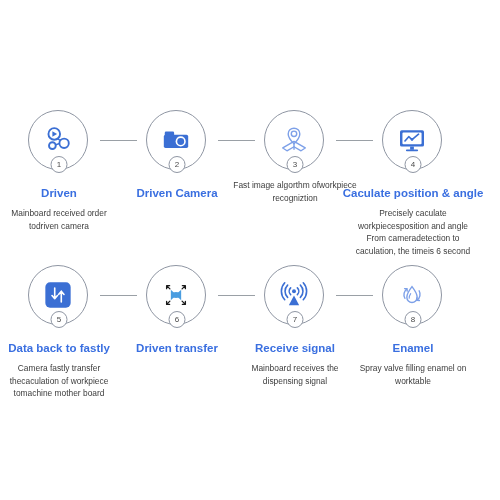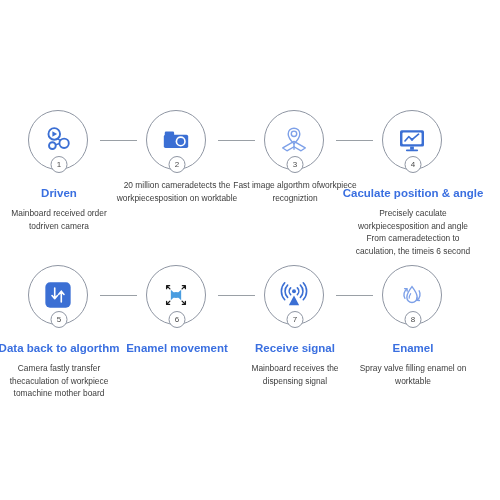--- a/index.html
+++ b/index.html
@@ -150,21 +150,21 @@
             <svg width="30" height="30" viewBox="0 0 32 32">
               <rect x="4" y="7" width="10" height="5" rx="1.4" fill="#3b6fd4"></rect>
               <rect x="3" y="10.5" width="26" height="14" rx="1.8" fill="#3b6fd4"></rect>
               <circle cx="21" cy="17.5" r="5.4" fill="#ffffff"></circle>
               <circle cx="21" cy="17.5" r="3.7" fill="#3b6fd4"></circle>
             </svg>
           </span>
         </div>
         <div class="badge">2</div>
       </div>
-      <div class="step-desc">20 million cameradetects the workpiecesposition on worktable</div>
+      <div class="step-title">Driven Camera</div>
     </div>
 
     <div class="step">
       <div class="connector"></div>
       <div class="circle-wrap">
         <div class="circle">
           <span>
             <svg width="30" height="30" viewBox="0 0 32 32">
               <path d="M16 3.4c-3.5 0-6.2 2.7-6.2 6.1 0 4.5 6.2 10.4 6.2 10.4s6.2-5.9 6.2-10.4c0-3.4-2.7-6.1-6.2-6.1z" fill="none" stroke="#7da0e8" stroke-width="1.5"></path>
               <circle cx="16" cy="9.4" r="2.9" fill="none" stroke="#7da0e8" stroke-width="1.5"></circle>
@@ -209,42 +209,42 @@
           <span>
             <svg width="30" height="30" viewBox="0 0 32 32">
               <rect x="2.5" y="2.5" width="27" height="27" rx="5" fill="#3b6fd4"></rect>
               <path d="M12.5 8.5 V20 M12.5 20 L9.6 16.6 M12.5 20 L15.4 16.6" fill="none" stroke="#ffffff" stroke-width="1.7" stroke-linecap="round" stroke-linejoin="round"></path>
               <path d="M19.5 23.5 V12 M19.5 12 L16.6 15.4 M19.5 12 L22.4 15.4" fill="none" stroke="#ffffff" stroke-width="1.7" stroke-linecap="round" stroke-linejoin="round"></path>
             </svg>
           </span>
         </div>
         <div class="badge">5</div>
       </div>
-      <div class="step-title">Data back to algorthm</div>
+      <div class="step-title">Data back to fastly</div>
       <div class="step-desc">Camera fastly transfer thecaculation of workpiece tomachine mother board</div>
     </div>
 
     <div class="step">
       <div class="connector"></div>
       <div class="circle-wrap">
         <div class="circle">
           <span>
             <svg width="30" height="30" viewBox="0 0 32 32">
               <path d="M10.5 10.5 C13 13 13 13 16 14.2 C19 13 19 13 21.5 10.5 L21.5 21.5 C19 19 19 19 16 17.8 C13 19 13 19 10.5 21.5 Z" fill="#4a9de0"></path>
               <circle cx="16" cy="16" r="3.1" fill="#4a9de0"></circle>
               <path d="M9.5 9.5 L6 6 M6 6 L6 9.2 M6 6 L9.2 6" fill="none" stroke="#1a1a1a" stroke-width="1.4" stroke-linecap="round"></path>
               <path d="M22.5 9.5 L26 6 M26 6 L26 9.2 M26 6 L22.8 6" fill="none" stroke="#1a1a1a" stroke-width="1.4" stroke-linecap="round"></path>
               <path d="M9.5 22.5 L6 26 M6 26 L6 22.8 M6 26 L9.2 26" fill="none" stroke="#1a1a1a" stroke-width="1.4" stroke-linecap="round"></path>
               <path d="M22.5 22.5 L26 26 M26 26 L26 22.8 M26 26 L22.8 26" fill="none" stroke="#1a1a1a" stroke-width="1.4" stroke-linecap="round"></path>
             </svg>
           </span>
         </div>
         <div class="badge">6</div>
       </div>
-      <div class="step-title">Enamel movement</div>
+      <div class="step-title">Driven transfer</div>
     </div>
 
     <div class="step">
       <div class="connector"></div>
       <div class="circle-wrap">
         <div class="circle">
           <span>
             <svg width="30" height="30" viewBox="0 0 32 32">
               <circle cx="16" cy="12" r="2.1" fill="#3b6fd4"></circle>
               <path d="M12.4 8.4 A5.1 5.1 0 0 0 12.4 15.6" fill="none" stroke="#3b6fd4" stroke-width="1.7" stroke-linecap="round"></path>

